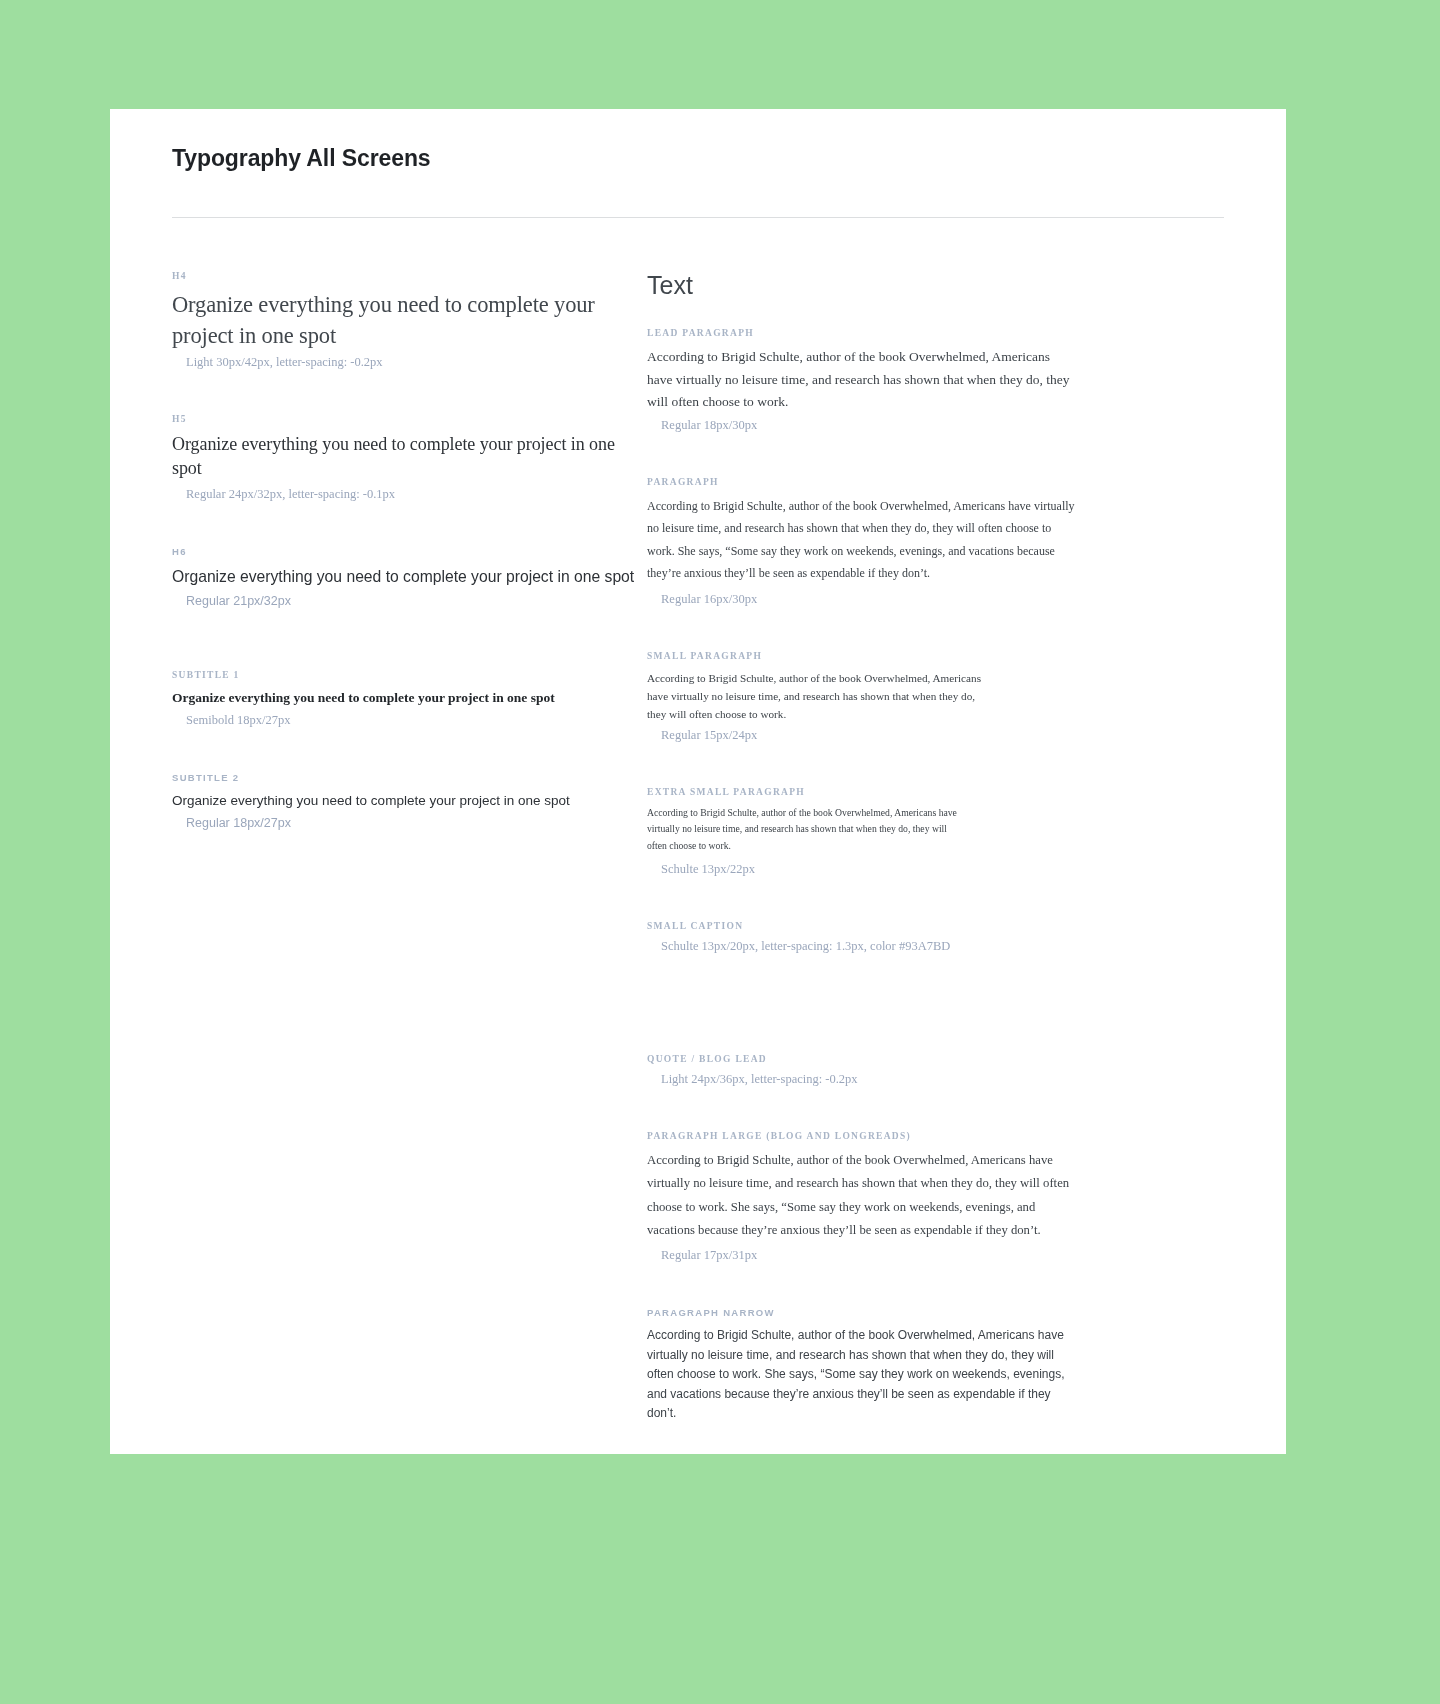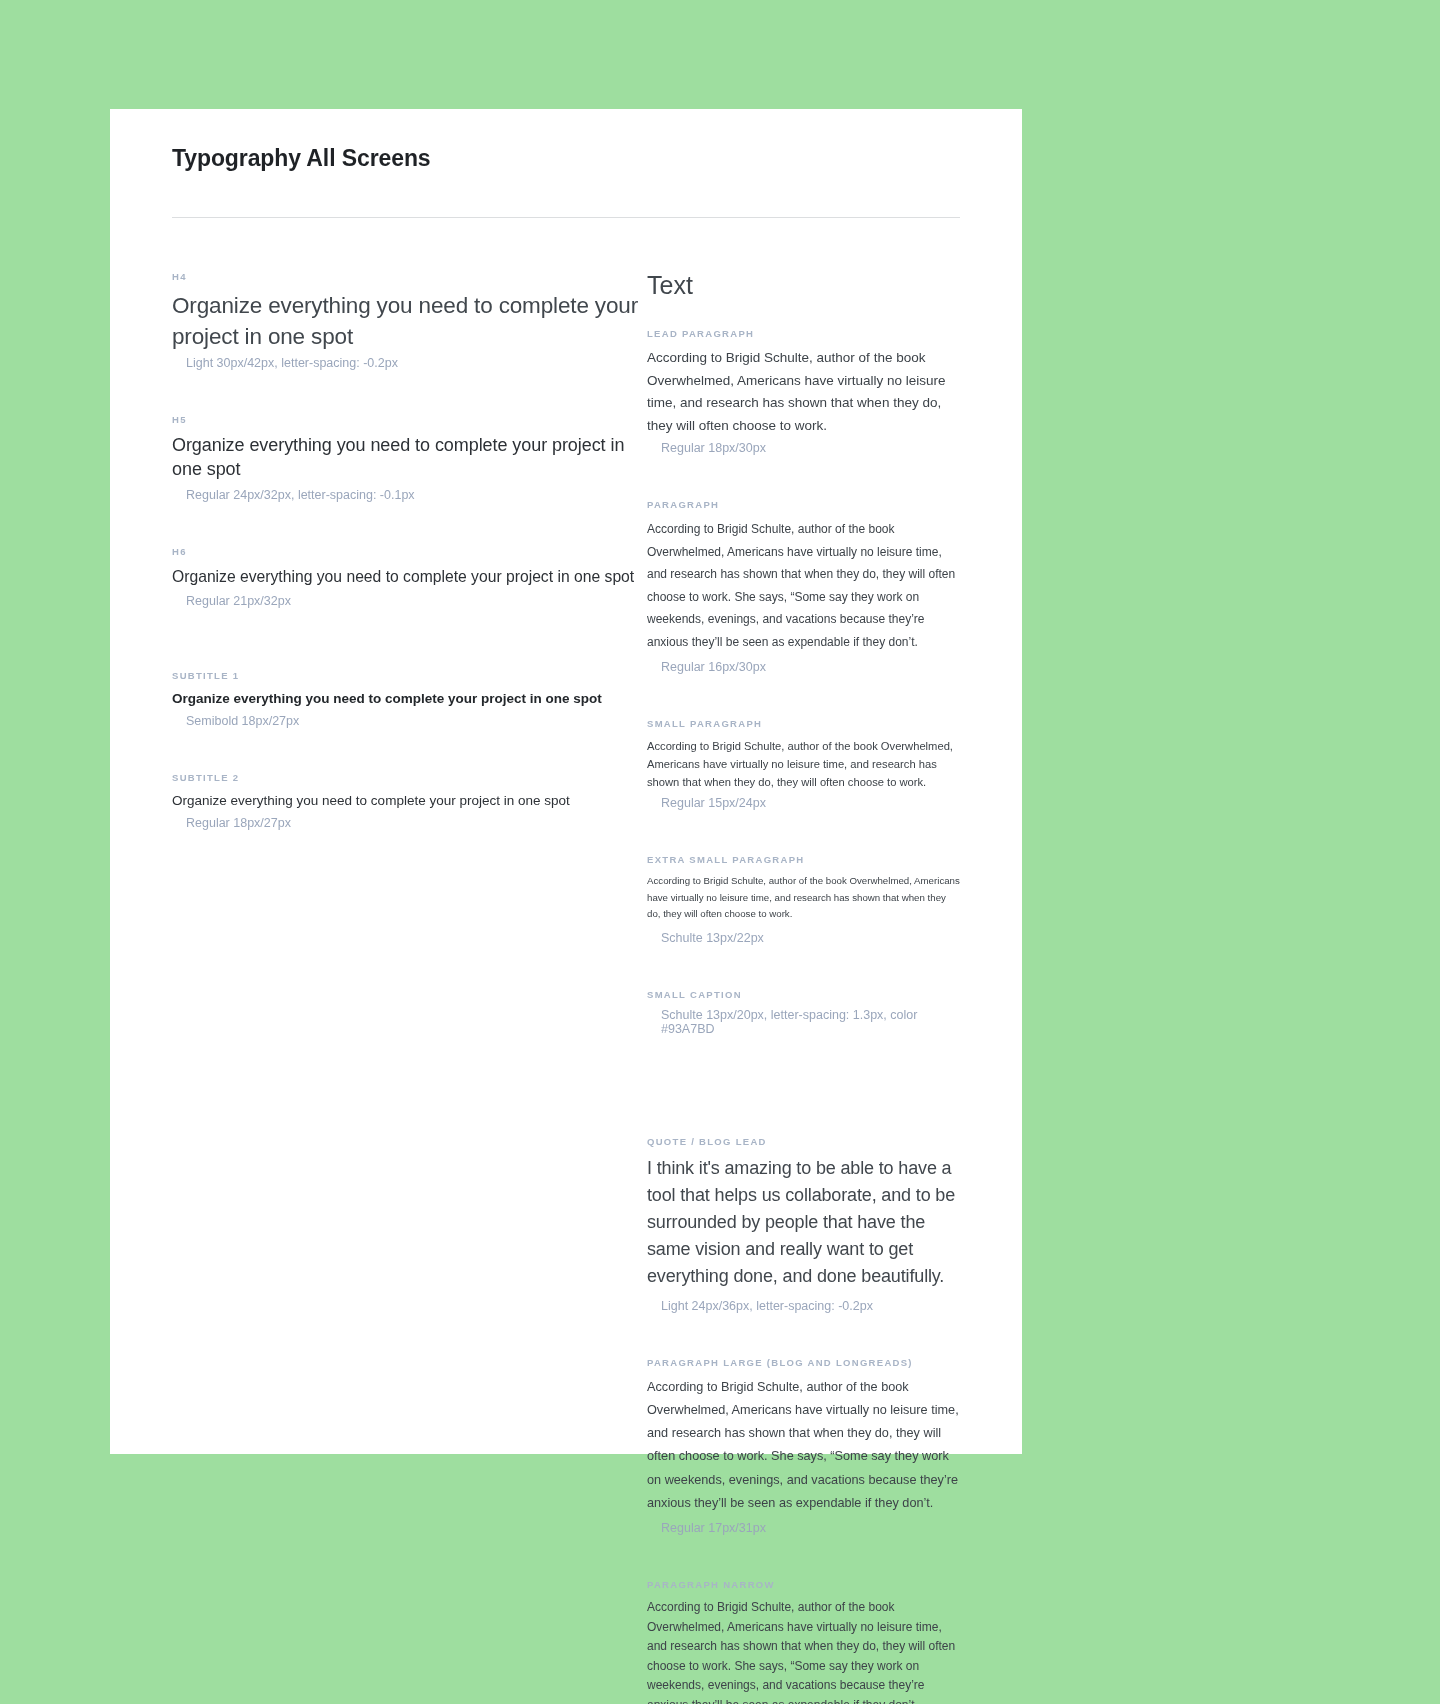--- a/index.html
+++ b/index.html
@@ -10,21 +10,21 @@
     width: 1440px;
     height: 1704px;
     background: #9ede9f;
     font-family: "Liberation Sans", sans-serif;
     overflow: hidden;
   }
   .page {
     position: absolute;
     left: 110px;
     top: 109px;
-    width: 912px;
+    width: 1176px;
     height: 1345px;
     background: #ffffff;
   }
   .page-inner {
     padding: 0 62px;
   }
   .page-title {
     font-size: 23px;
     font-weight: bold;
     color: #1f2226;
@@ -69,20 +69,21 @@
     color: #9aa6bb;
     letter-spacing: 0px;
     margin-top: 4px;
     margin-left: 14px;
   }
   .block {
     margin-bottom: 30px;
   }
   .block.gap-lg {
     margin-bottom: 44px;
+    font-family: Liberation Serif, serif;
   }
 
   
   .h4-sample {
     font-size: 22.5px;
     line-height: 31px;
     font-weight: 300;
     color: #41474d;
     letter-spacing: -0.15px;
     margin: 0 0 4px 0;
@@ -253,21 +254,20 @@
           <div class="spec-label">SMALL CAPTION</div>
           <div class="spec-note">Schulte 13px/20px, letter-spacing: 1.3px, color #93A7BD</div>
         </div>
 
 
         <div class="spacer-56"></div>
 
 
         <div class="block gap-lg">
           <div class="spec-label">QUOTE / BLOG LEAD</div>
-          <p class="quote-sample">I think it's amazing to be able to have a tool that helps us collaborate, and to be surrounded by people that have the same vision and really want to get everything done, and done beautifully.</p>
           <div class="spec-note">Light 24px/36px,  letter-spacing: -0.2px</div>
         </div>
 
         <div class="block gap-lg">
           <div class="spec-label">PARAGRAPH LARGE (BLOG AND LONGREADS)</div>
           <p class="para-large-sample">According to Brigid Schulte, author of the book Overwhelmed, Americans have virtually no leisure time, and research has shown that when they do, they will often choose to work. She says, “Some say they work on weekends, evenings, and vacations because they’re anxious they’ll be seen as expendable if they don’t.</p>
           <div class="spec-note">Regular 17px/31px</div>
         </div>
 
         <div class="block">

